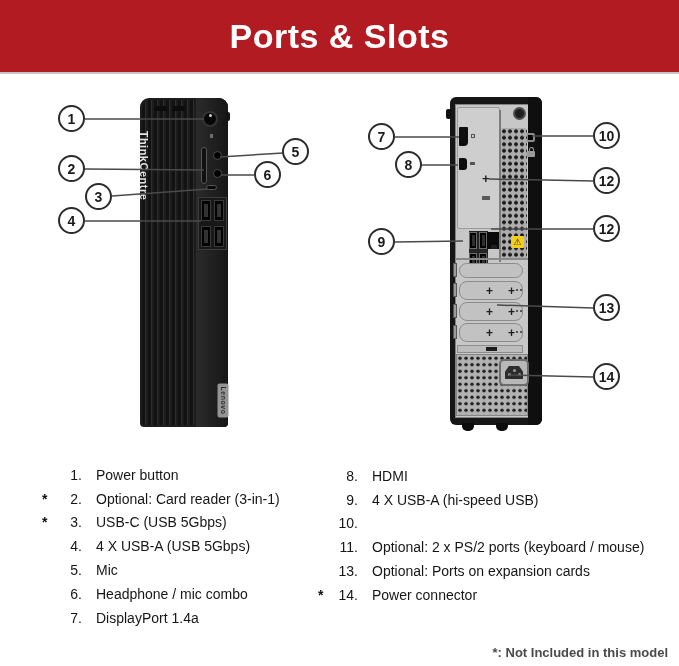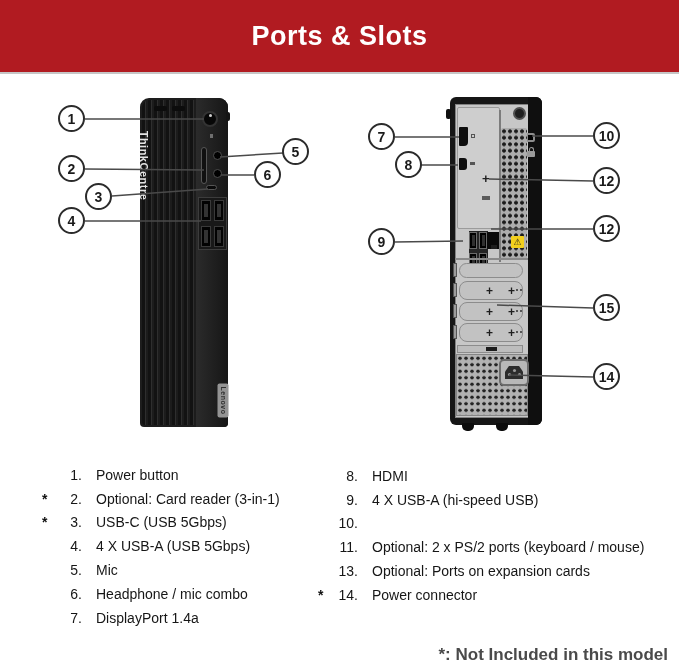--- a/index.html
+++ b/index.html
@@ -7,21 +7,21 @@
     position:relative; width:679px; height:666px; background:#ffffff;
     font-family:"Liberation Sans", sans-serif; overflow:hidden;
   }
   
   .banner{
     position:absolute; left:0; top:0; width:679px; height:72px;
     background:#b11b21; border-bottom:2px solid #c6c6c6;
     display:flex; align-items:center; justify-content:center;
   }
   .banner h1{
-    margin:0; color:#fff; font-size:27px; font-weight:bold; letter-spacing:.5px;
+    margin:0; color:#fff; font-size:34px; font-weight:bold; letter-spacing:.5px;
   }
   
   .co{
     position:absolute; width:27px; height:27px; border-radius:50%;
     background:#fff; border:2px solid #2b2b2b; box-sizing:border-box;
     display:flex; align-items:center; justify-content:center;
     font-size:14px; font-weight:bold; color:#1a1a1a; z-index:4;
   }
   
   .co1{left:58px;  top:105px;}
@@ -220,21 +220,21 @@
   
   .legend{position:absolute; z-index:2; color:#161616; font-size:14px;}
   .legend-left{left:42px; top:463px;}
   .legend-right{left:318px; top:464px;}
   .legend .row{display:flex; height:23.8px; align-items:center;}
   .legend .star{width:13px; font-weight:bold; color:#111;}
   .legend .num{width:27px; text-align:right;}
   .legend .txt{margin-left:14px; white-space:nowrap;}
   
   .footnote{
-    position:absolute; right:11px; top:645px; font-size:17px; font-weight:bold; color:#4a4a4a;
+    position:absolute; right:11px; top:645px; font-size:13px; font-weight:bold; color:#4a4a4a;
   }
 </style>
 </head>
 <body>
 
 <div class="page">
 
   <div class="banner">
     <h1>Ports &amp; Slots</h1>
   </div>
@@ -348,21 +348,21 @@
   <div class="co co3">3</div>
   <div class="co co4">4</div>
   <div class="co co5">5</div>
   <div class="co co6">6</div>
   <div class="co co7">7</div>
   <div class="co co8">8</div>
   <div class="co co9">9</div>
   <div class="co co10">10</div>
   <div class="co co11">12</div>
   <div class="co co12">12</div>
-  <div class="co co13">15</div>
+  <div class="co co13">13</div>
   <div class="co co14">14</div>
 
   <div class="legend legend-left">
     <div class="row">
       <span class="star"></span>
       <span class="num">1.</span>
       <span class="txt">Power button</span>
     </div>
     <div class="row">
       <span class="star">*</span>

